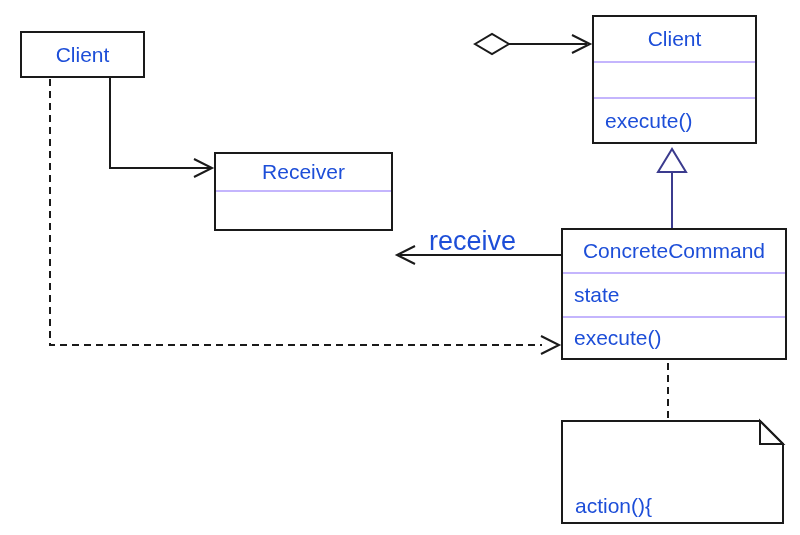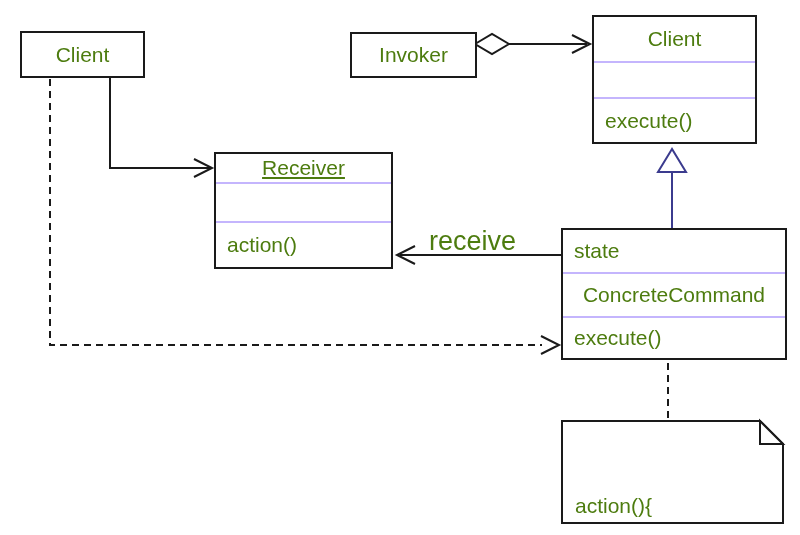--- a/index.html
+++ b/index.html
@@ -4,21 +4,21 @@
 <style>
   html, body {
     margin: 0; padding: 0;
     background: #ffffff;
   }
   #canvas {
     position: relative;
     width: 800px; height: 535px;
     background: #ffffff;
     font-family: "Liberation Sans", sans-serif;
-    color: #4d7c0f;
+    color: #1d4ed8;
     overflow: hidden;
   }
   #connectors {
     position: absolute;
     left: 0; top: 0;
     width: 800px; height: 535px;
   }
   .uml-class {
     position: absolute;
     border: 2px solid #1a1a1a;
@@ -88,39 +88,35 @@
 
       <path d="M672,228 V171"></path>
       <polygon points="672,149 658,172 686,172" fill="#ffffff"></polygon>
     </g>
   </svg>
 
   <div class="uml-class uml-simple" style="left:20px; top:31px; width:121px; height:43px;">
     <span>Client</span>
   </div>
 
-  <div class="uml-class uml-simple" style="left:350px; top:32px; width:123px; height:42px;">
-    <span>Invoker</span>
-  </div>
 
   <div class="uml-class" style="left:592px; top:15px; width:161px;">
     <div class="cmp title" style="height:44px;">Client</div>
     <div class="cmp member" style="height:34px;"></div>
     <div class="cmp member" style="height:43px;">execute()</div>
   </div>
 
   <div class="uml-class" style="left:214px; top:152px; width:175px;">
-    <div class="cmp title" style="height:28px;text-decoration:underline;">Receiver</div>
+    <div class="cmp title" style="height:36px;">Receiver</div>
     <div class="cmp member" style="height:37px;"></div>
-    <div class="cmp member" style="height:44px;">action()</div>
   </div>
 
   <div class="uml-class" style="left:561px; top:228px; width:222px;">
+    <div class="cmp title" style="height:42px;">ConcreteCommand</div>
     <div class="cmp member" style="height:42px;">state</div>
-    <div class="cmp title" style="height:42px;">ConcreteCommand</div>
     <div class="cmp member" style="height:40px;">execute()</div>
   </div>
 
   <div class="edge-label" style="left:420px; top:226px; width:105px;">receive</div>
 
   <div class="note-text" style="left:575px; top:433px;">
     <div>action(){</div>
     
     
   </div>

